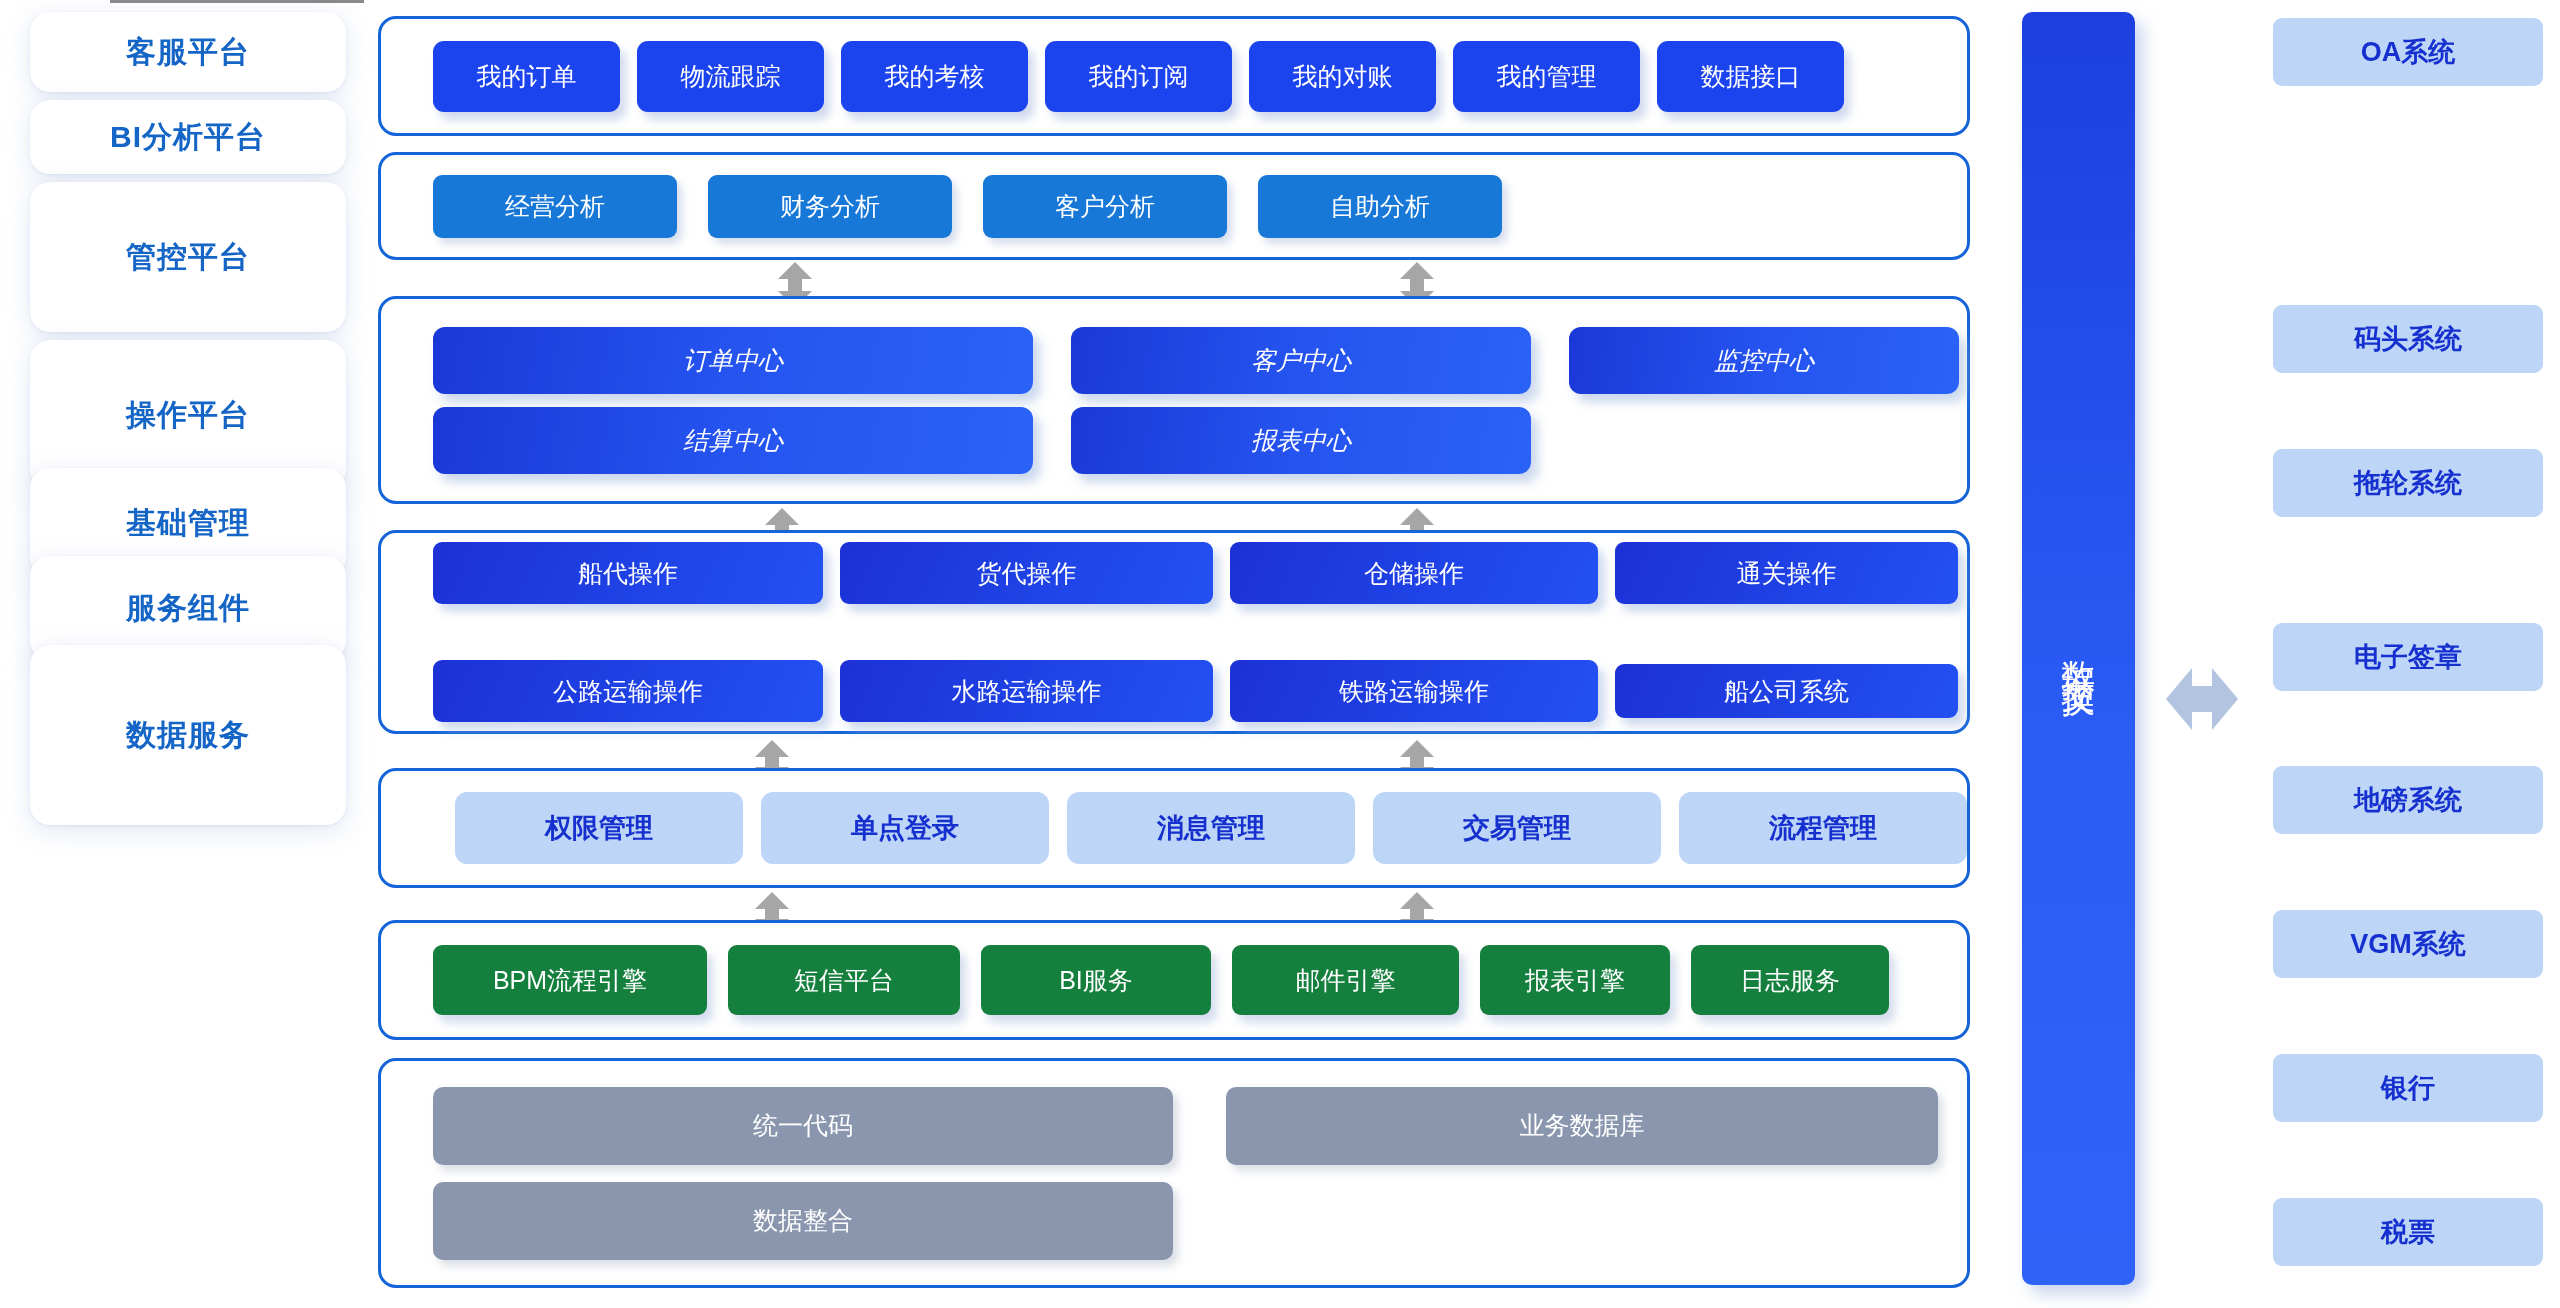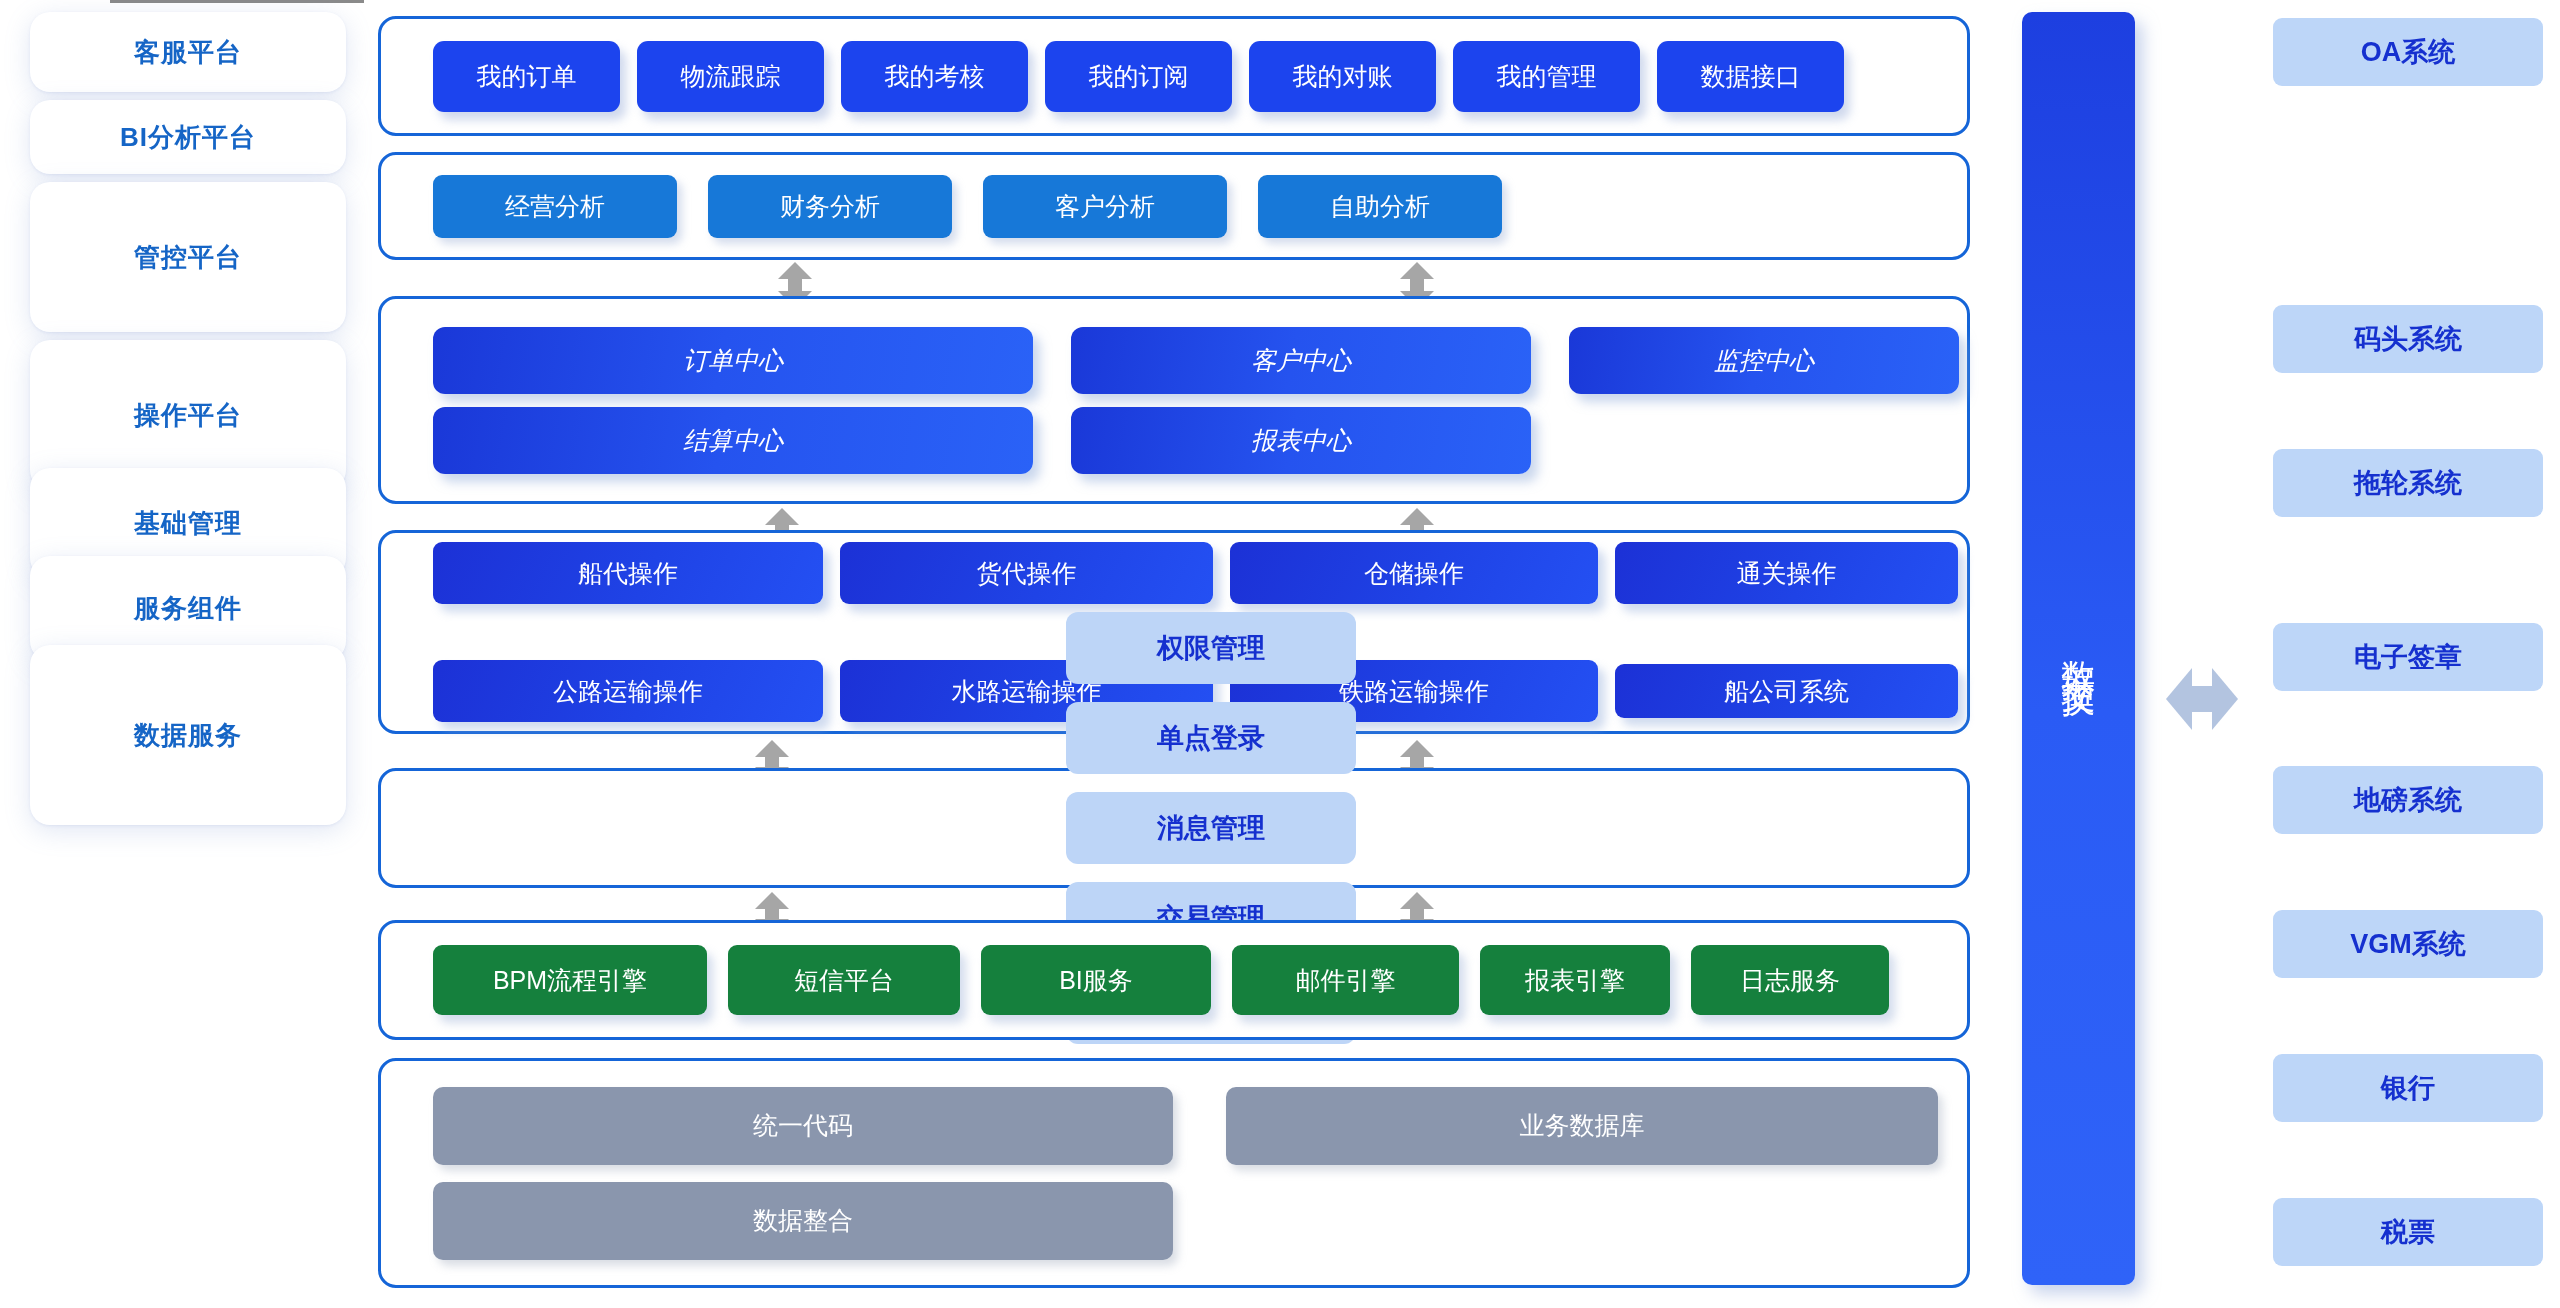--- a/index.html
+++ b/index.html
@@ -19,21 +19,21 @@
   
   #sidebar { position: absolute; left: 22px; top: 0px; width: 340px; height: 1308px; }
   .side-card {
     position: absolute; left: 8px; width: 316px;
     background: #ffffff;
     border-radius: 20px;
     box-shadow: 0 6px 26px rgba(120,145,205,0.22), 0 1px 3px rgba(120,145,205,0.14);
     display: flex; align-items: center; justify-content: center;
   }
   .side-card span {
-    color: #1565c6; font-weight: bold; font-size: 26px; letter-spacing: 1px;
+    color: #1565c6; font-weight: bold; font-size: 30px; letter-spacing: 1px;
     white-space: nowrap;
   }
 
   
   .panel {
     position: absolute;
     border: 3px solid #1565d8;
     border-radius: 18px;
     background: #ffffff;
   }
@@ -265,21 +265,21 @@
       <div class="vbot"></div>
   </div>
   <div class="varrow" style="left:1400px; top:740px; height:44px;">
     <div class="vstem"></div>
       <div class="vtop"></div>
       <div class="vbot"></div>
   </div>
 
   <div class="panel" style="left:378px; top:768px; width:1592px; height:120px;">
     <div class="panel-inner">
-      <div class="prow" style="padding-left:74px; gap:18px;flex-direction:column;">
+      <div class="prow" style="padding-left:74px; gap:18px;">
         <div class="btn lite" style="width:290px;height:72px;">
             <span>权限管理</span>
           </div>
         <div class="btn lite" style="width:290px;height:72px;">
             <span>单点登录</span>
           </div>
         <div class="btn lite" style="width:290px;height:72px;">
             <span>消息管理</span>
           </div>
         <div class="btn lite" style="width:290px;height:72px;">

